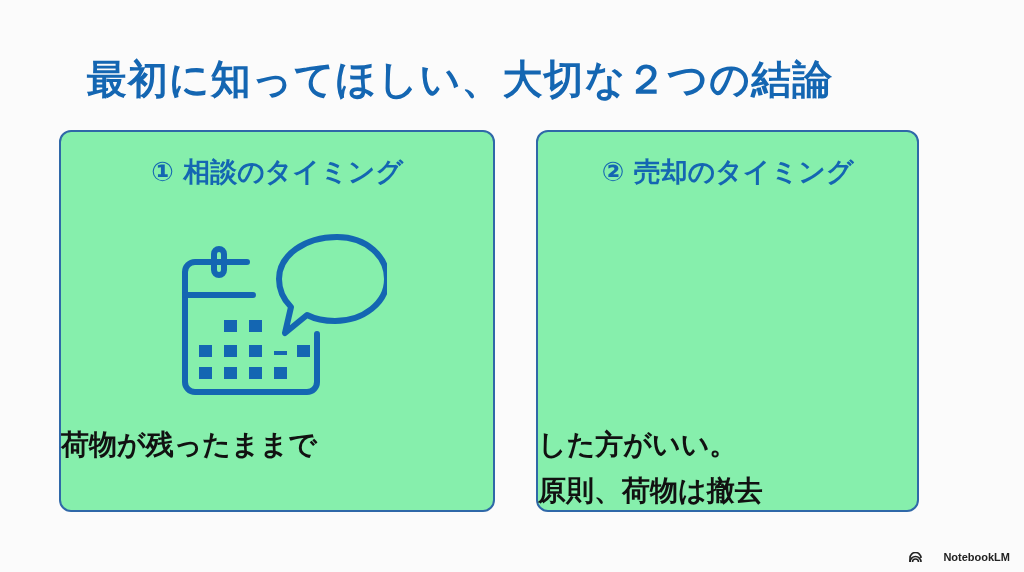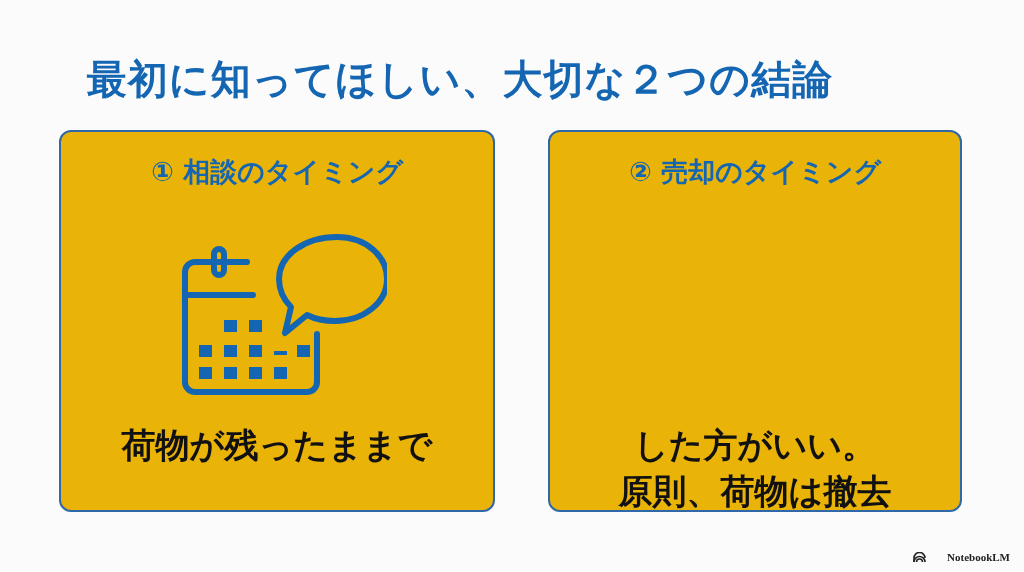--- a/index.html
+++ b/index.html
@@ -10,40 +10,40 @@
     position: relative;
   }
   .title {
     position: absolute; left: 0; top: 52px; width: 920px;
     text-align: center; font-size: 40px; font-weight: bold;
     color: #1466b2; letter-spacing: 1px;
   }
   .card {
     position: absolute; top: 130px; width: 436px; height: 382px;
     border: 2.5px solid #2f68a8; border-radius: 12px;
-    background: #eab308; box-sizing: border-box;
+    background: #86efac; box-sizing: border-box;
   }
   .card.c1 { left: 59px; }
-  .card.c2 { left: 548px; width: 414px; }
+  .card.c2 { left: 536px; width: 383px; }
   .card-title {
     position: absolute; top: 22px; left: 0; width: 100%;
     text-align: center; font-size: 27px; font-weight: bold; color: #1466b2;
   }
   .icon-wrap { position: absolute; top: 85px; left: 0; width: 100%; height: 180px; }
   .icon-wrap svg { display: block; margin: 0 auto; }
   .card-text {
     position: absolute; top: 290px; left: 0; width: 100%;
-    text-align: center; font-size: 34px; font-weight: bold; color: #111;
+    text-align: left; font-size: 28px; font-weight: bold; color: #111;
     line-height: 46px;
   }
   .brand {
     position: absolute; right: 14px; bottom: 9px;
     font-size: 11px; font-weight: bold; color: #222;
     display: flex; align-items: center; gap: 21px;
-    font-family: Liberation Serif, serif;
+    font-family: Liberation Sans, sans-serif;
   }
 </style>
 </head>
 <body>
 
 <div class="title">最初に知ってほしい、大切な２つの結論</div>
 
 <div class="card c1">
   <div class="card-title">① 相談のタイミング</div>
   <div class="icon-wrap">

